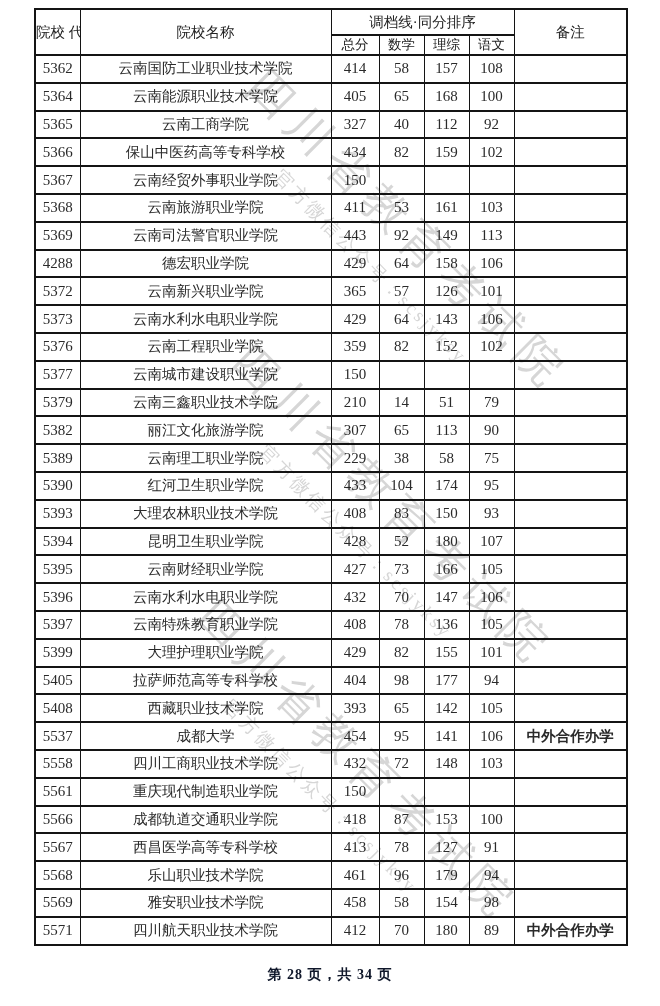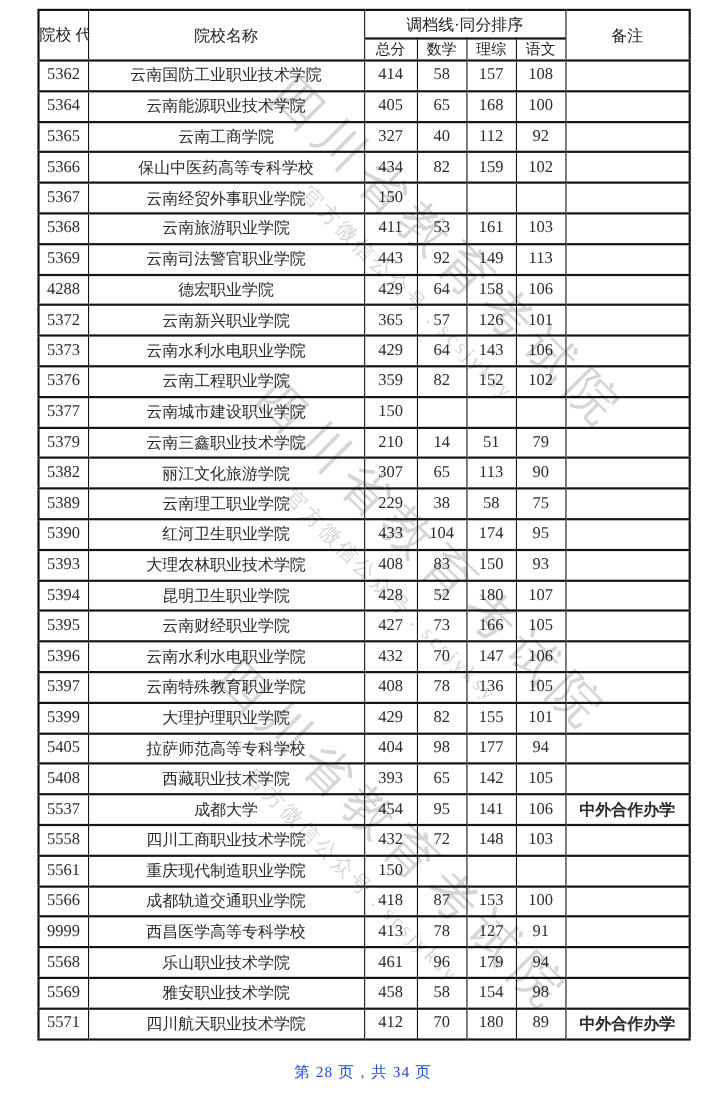--- a/index.html
+++ b/index.html
@@ -43,21 +43,21 @@
   .wm .wm-small{
     display:block;margin-top:9px;font-size:19px;letter-spacing:3px;white-space:nowrap;
   }
   .wm1{left:165px;top:195px;}
   .wm2{left:150px;top:470px;}
   .wm3{left:115px;top:725px;}
 
   
   .footer{
     position:absolute;left:0;right:0;top:966px;text-align:center;
-    font-size:14px;color:#1d4ed8;letter-spacing:1px;z-index:1;
+    font-size:14px;color:#0f172a;letter-spacing:1px;z-index:1;font-weight:bold;
   }
 </style>
 </head>
 <body>
 
 <div class="page">
 
   <div class="wm wm1" style="color: rgb(152, 152, 152);">
     <span class="wm-big">四川省教育考试院</span>
     <span class="wm-small">官方微信公众号：scsjyksy</span>
@@ -343,21 +343,21 @@
         <tr>
           <td>5566</td>
           <td>成都轨道交通职业学院</td>
           <td>418</td>
           <td>87</td>
           <td>153</td>
           <td>100</td>
           <td></td>
         </tr>
         <tr>
-          <td>9999</td>
+          <td>5567</td>
           <td>西昌医学高等专科学校</td>
           <td>413</td>
           <td>78</td>
           <td>127</td>
           <td>91</td>
           <td></td>
         </tr>
         <tr>
           <td>5568</td>
           <td>乐山职业技术学院</td>

